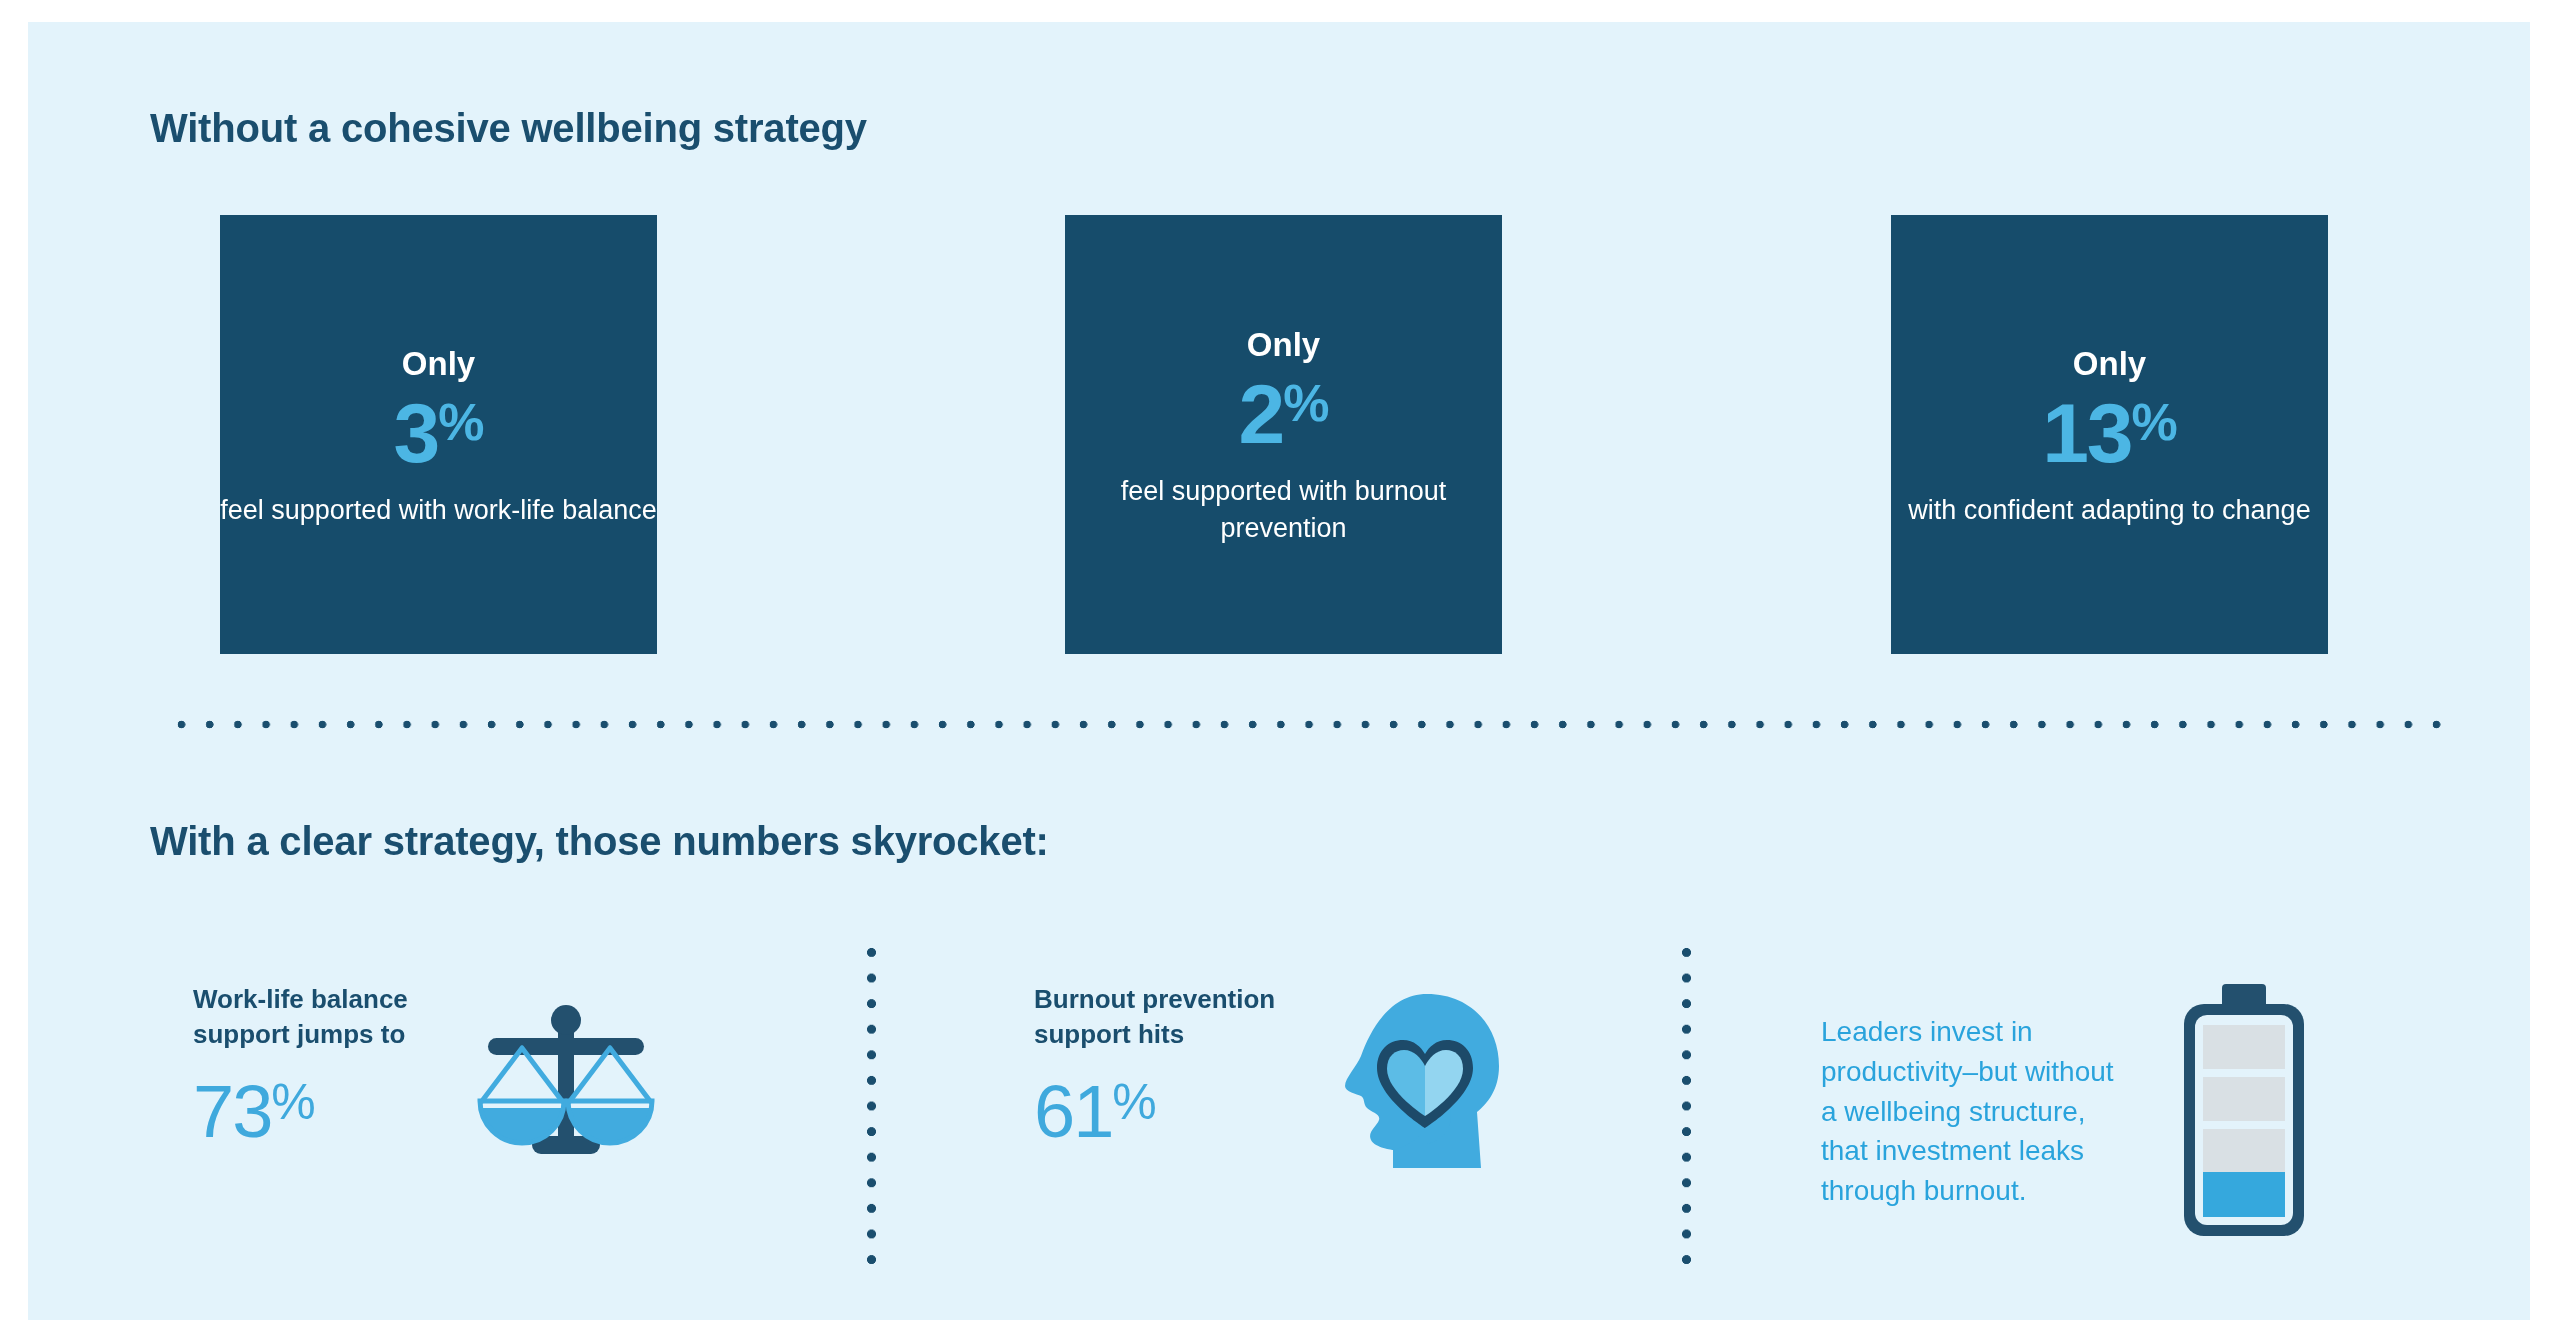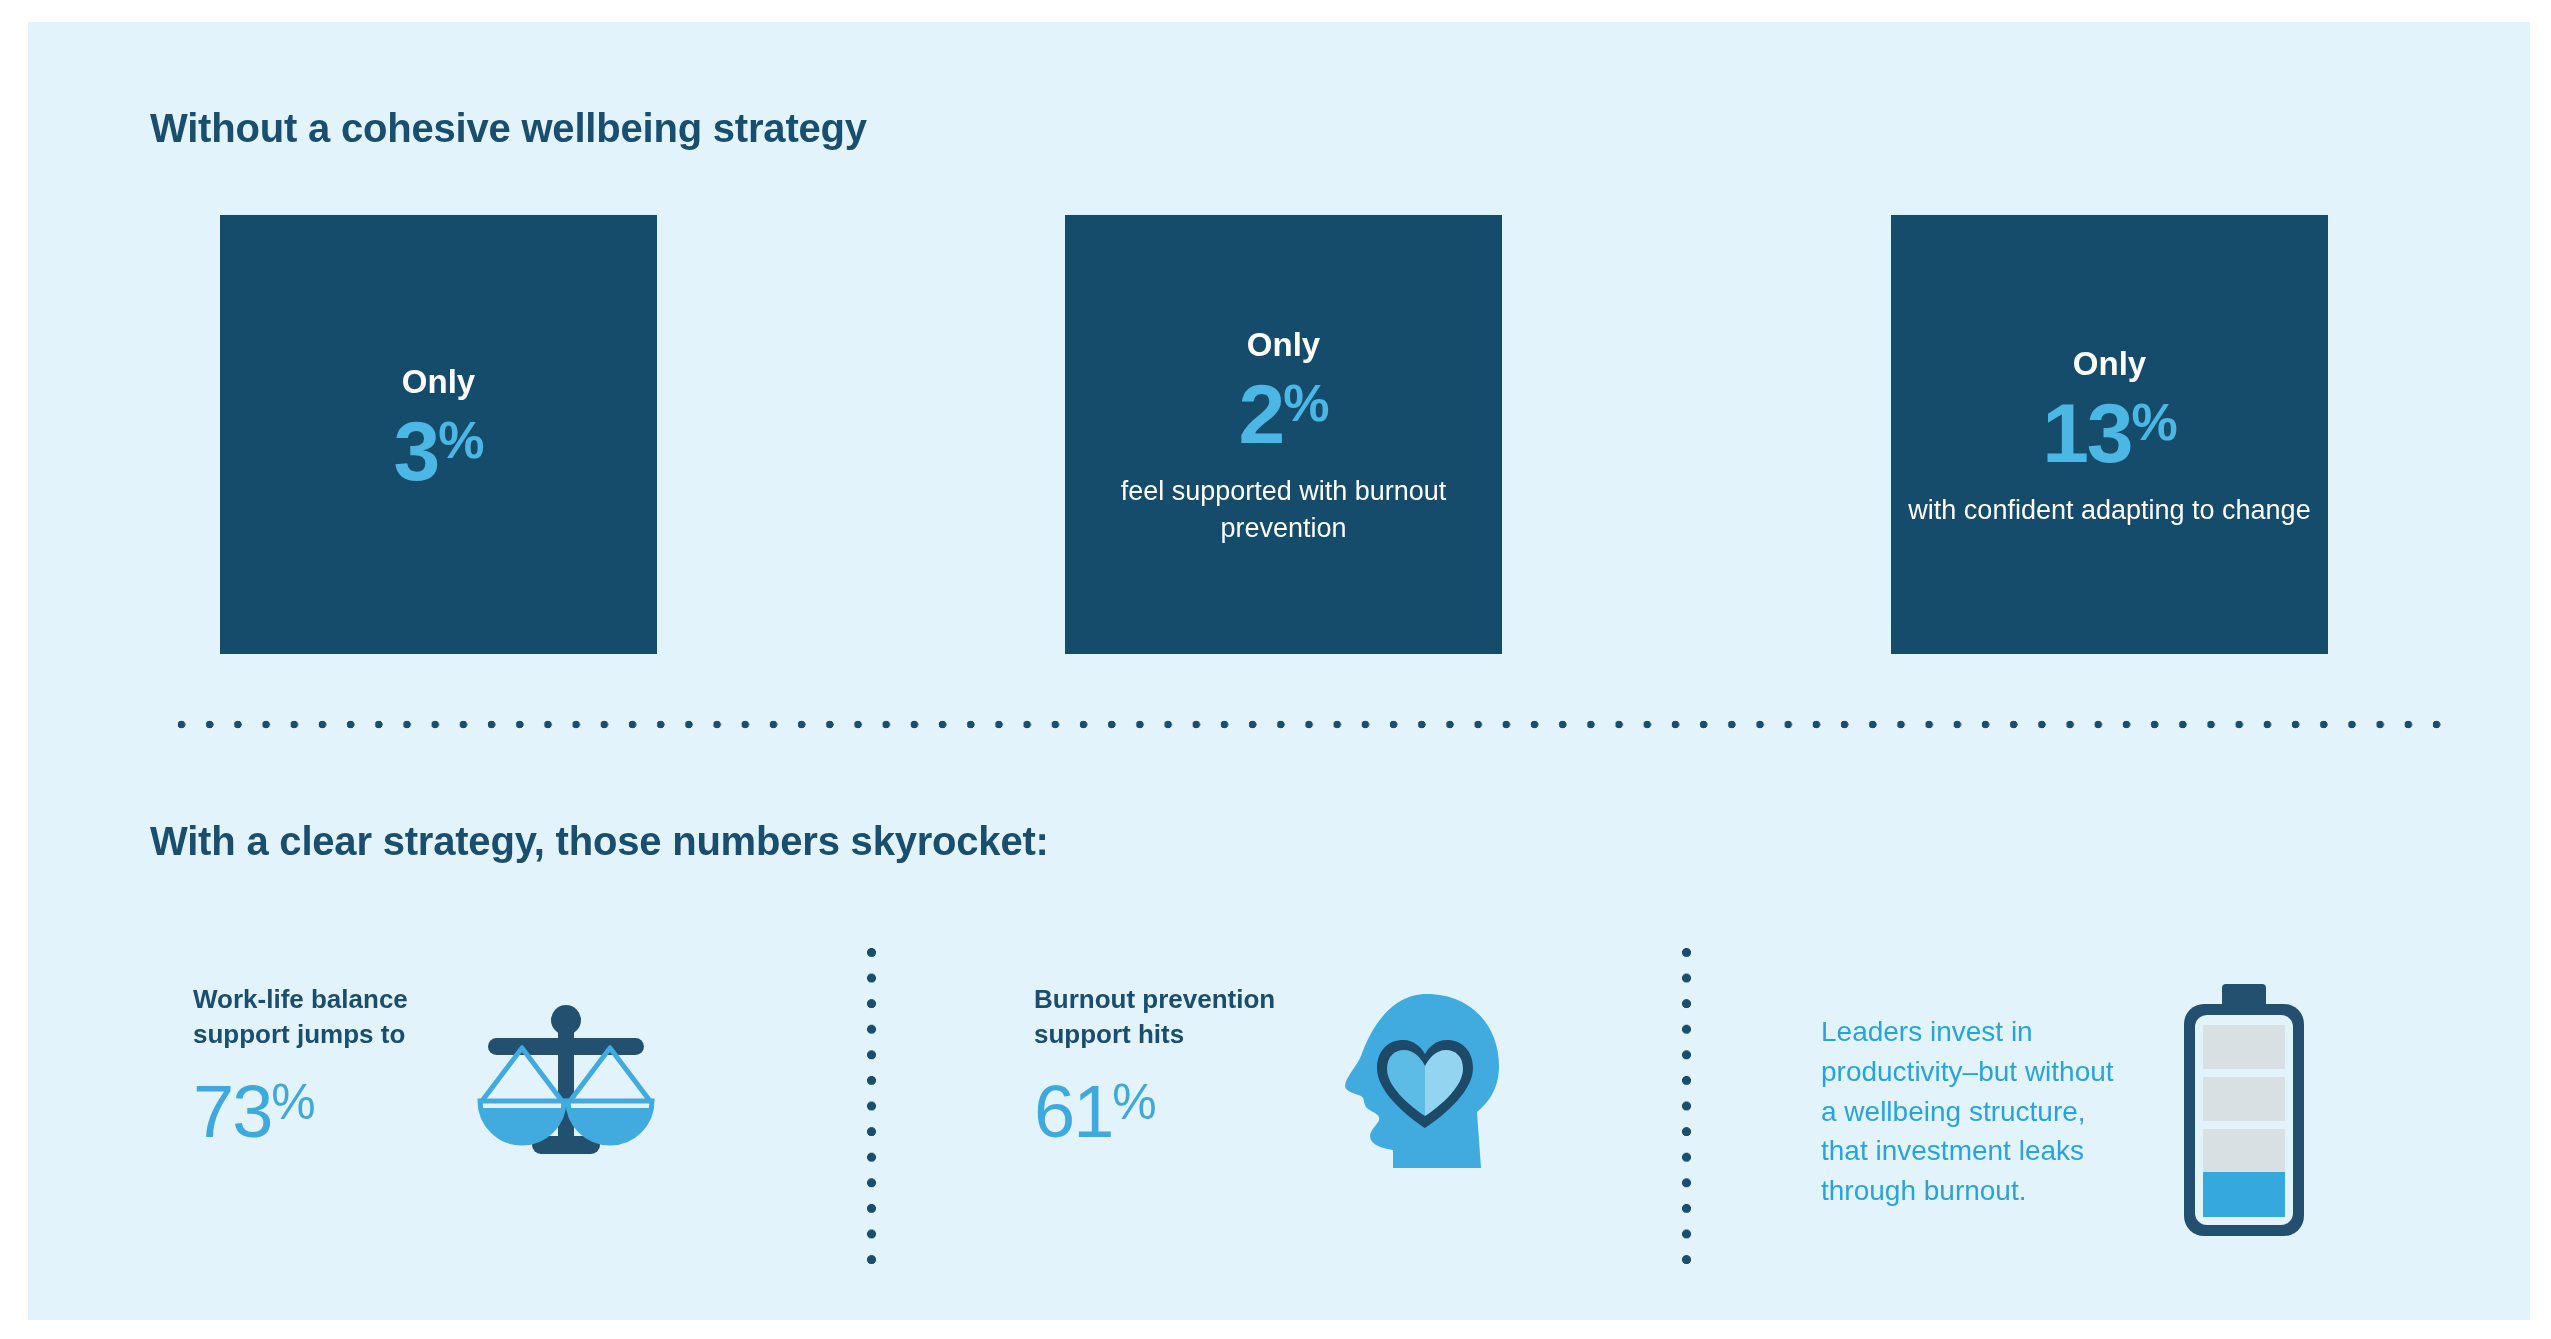--- a/index.html
+++ b/index.html
@@ -147,20 +147,22 @@
 <div id="panel">
 
   <div class="section-heading" id="heading-top">Without a cohesive wellbeing strategy</div>
 
   <div class="stat-card" id="stat-card-0">
     <div class="stat-only">Only</div>
     <div class="stat-big">
       <span>3</span>
       <span class="pct">%</span>
     </div>
+    <div class="stat-desc">feel supported with
+work-life balance</div>
   </div>
 
   <div class="stat-card" id="stat-card-1">
     <div class="stat-only">Only</div>
     <div class="stat-big">
       <span>2</span>
       <span class="pct">%</span>
     </div>
     <div class="stat-desc">feel supported with
 burnout prevention</div>

